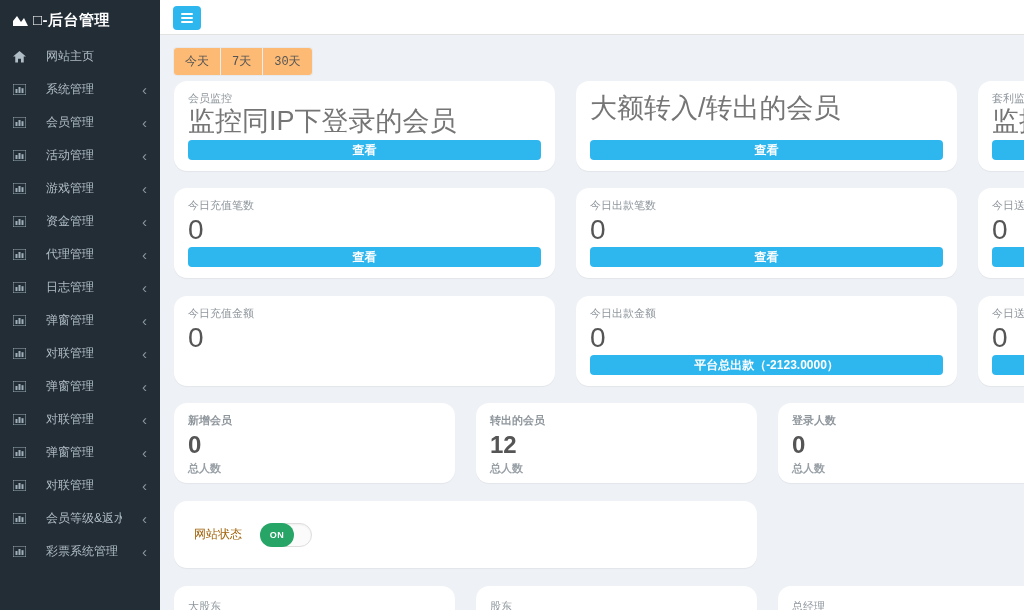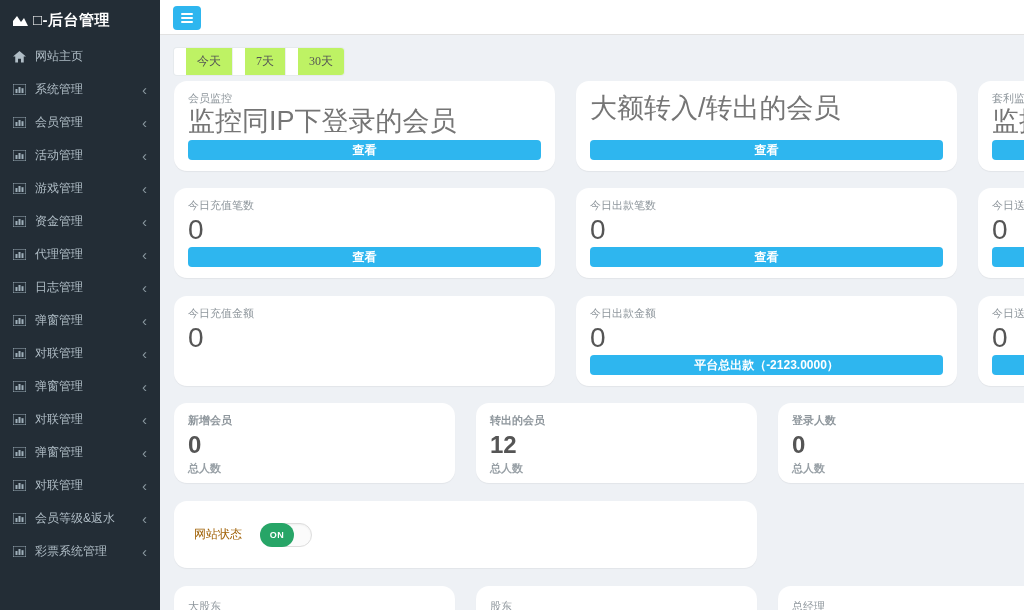--- a/index.html
+++ b/index.html
@@ -4,37 +4,37 @@
 <style>
   * { margin:0; padding:0; box-sizing:border-box; }
   html,body { width:1024px; height:610px; overflow:hidden; }
   body { font-family:"Liberation Sans", sans-serif; background:#eef1f5; }
   .app { position:relative; width:1024px; height:610px; overflow:hidden; background:#eef1f5; }
 
   
   .sidebar { position:absolute; left:0; top:0; width:160px; height:610px; background:#232d36; z-index:5; }
   .logo { height:40px; display:flex; align-items:center; gap:4px; padding:0 12px; }
   .logo-title { color:#ffffff; font-size:15px; font-weight:bold; letter-spacing:.5px; white-space:nowrap; }
-  .nav-item { height:33px; display:flex; align-items:center; gap:9px; padding:0 13px; color:#b0bdc6; font-size:12px; cursor:pointer; white-space:nowrap; }
+  .nav-item { height:33px; display:flex; align-items:center; gap:20px; padding:0 13px; color:#b0bdc6; font-size:12px; cursor:pointer; white-space:nowrap; }
   .nav-ico { display:flex; align-items:center; color:#9fb0ba; flex:0 0 auto; }
   .nav-label { flex:0 1 auto; overflow:hidden; }
   .chev { margin-left:auto; color:#8a98a0; font-size:15px; line-height:1; }
 
   
   .header { position:absolute; left:160px; top:0; width:864px; height:35px; background:#ffffff; border-bottom:1px solid #e2e2e2; z-index:4; }
   .hamburger { position:absolute; left:13px; top:6px; width:28px; height:24px; background:#2eb6ef; border-radius:4px; display:flex; align-items:center; justify-content:center; cursor:pointer; }
   .burger { display:flex; flex-direction:column; gap:2px; }
   .burger i { display:block; width:12px; height:2px; background:#ffffff; border-radius:1px; }
 
   
   .content { position:absolute; left:160px; top:35px; width:864px; height:575px; background:#eef1f5; overflow:hidden; padding:13px 0 0 14px; }
   .row { display:flex; gap:21px; width:1200px; }
 
   .filter-group { display:inline-flex; margin-bottom:6px; border-radius:3px; overflow:hidden; box-shadow:0 0 0 1px #e6eaed; background:#fff; }
-  .filter-btn { background:#bef264; border:none; border-right:1px solid #eceff1; color:#555; font-size:12px; padding:5px 11px; cursor:pointer; font-family:Liberation Serif, serif;margin-left:12px; }
+  .filter-btn { background:#fdba74; border:none; border-right:1px solid #eceff1; color:#555; font-size:12px; padding:5px 11px; cursor:pointer; font-family:Liberation Mono, monospace; }
   .filter-btn:last-child { border-right:none; }
 
   .card { background:#ffffff; border-radius:13px; box-shadow:0 1px 1px rgba(0,0,0,.05); padding:11px 14px; display:flex; flex-direction:column; }
   .card-title { font-size:11px; color:#8f979d; line-height:1.2; white-space:nowrap; }
 
   .row-monitor { margin-bottom:17px; }
   .row-monitor .card { width:381px; height:90px; }
   .big-text { font-size:27px; color:#757575; line-height:1.15; margin-top:1px; white-space:nowrap; }
 
   .row-count { margin-bottom:18px; }

